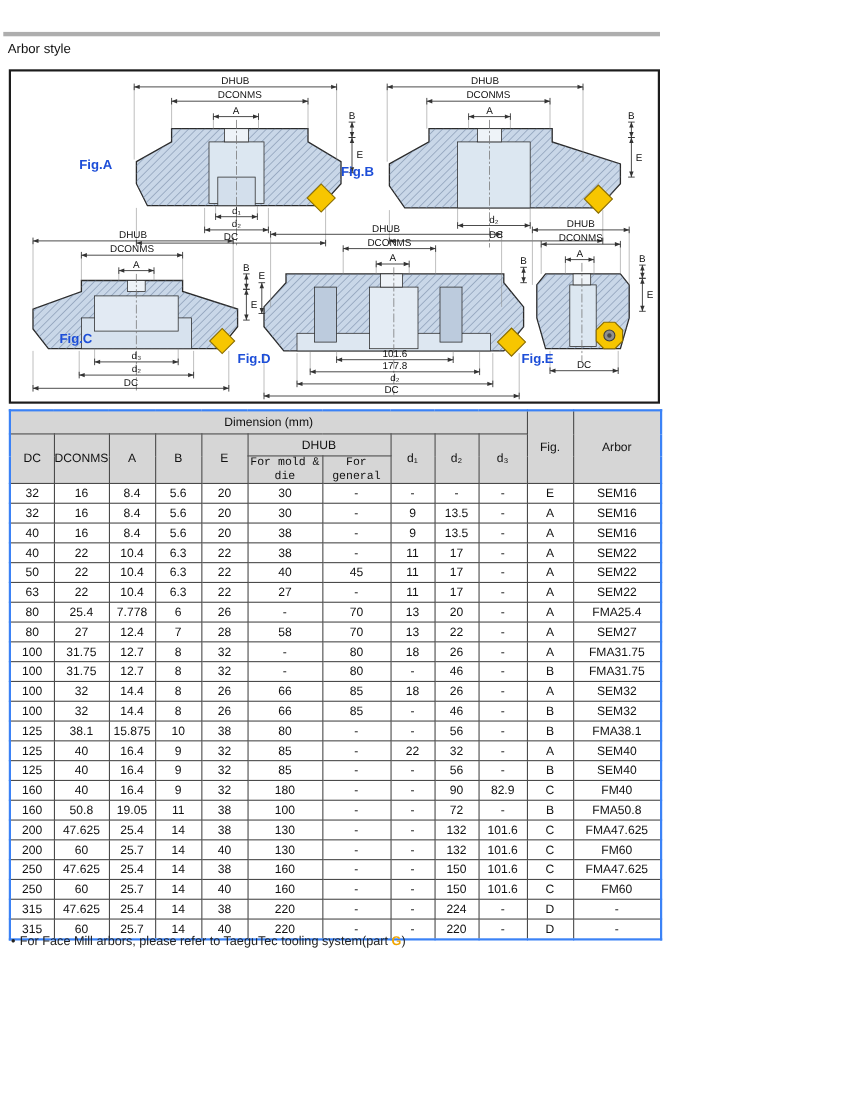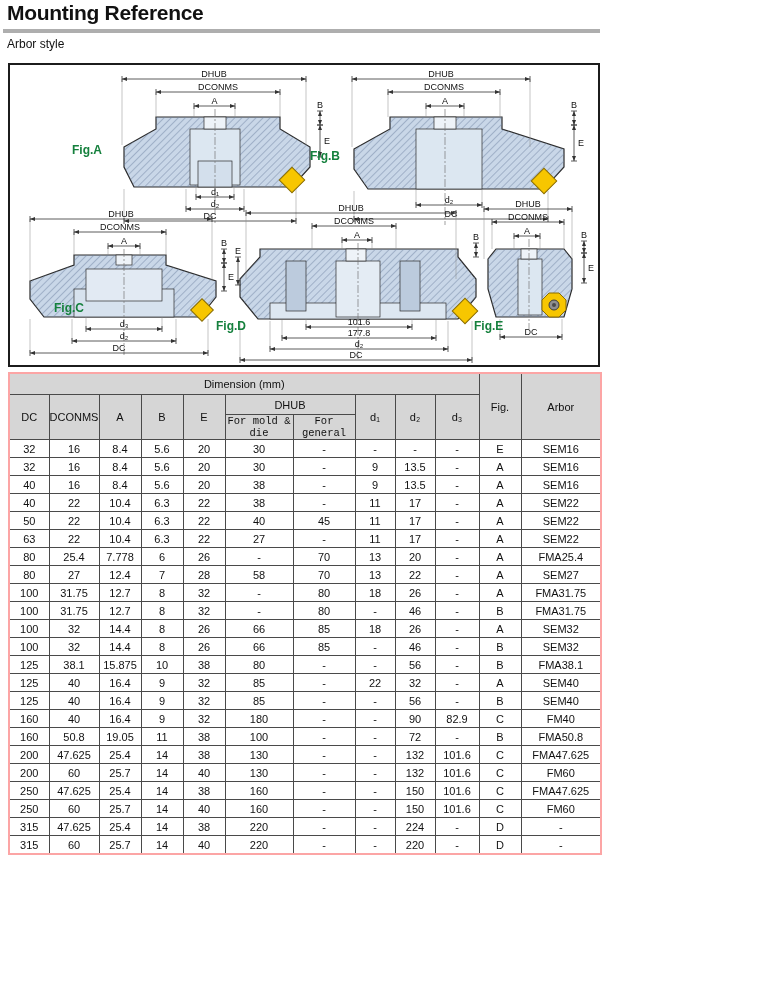--- a/index.html
+++ b/index.html
@@ -3,40 +3,39 @@
 <meta charset="utf-8">
 <style>
   html,body{margin:0;padding:0;background:#fff;}
   .page{position:relative;width:775px;height:1000px;background:#fff;
         font-family:"Liberation Sans","DejaVu Sans",sans-serif;color:#111;overflow:hidden;}
   .title{position:absolute;left:7px;top:1px;font-size:21px;font-weight:bold;letter-spacing:-0.3px;}
   .title-rule{position:absolute;left:3px;top:29px;width:597px;height:4px;background:#aeaeae;}
   .subtitle{position:absolute;left:7px;top:37px;font-size:12px;font-weight:normal;}
   .figpanel{position:absolute;left:8px;top:63px;width:588px;height:300px;border:2px solid #1c1c1c;background:#fff;}
   .figpanel svg{position:absolute;}
-  .figlab{position:absolute;font-size:12px;font-weight:bold;color:#15803d;}
+  .figlab{position:absolute;font-size:12px;font-weight:bold;color:#1d4ed8;}
   .dim-table{position:absolute;left:8px;top:372px;width:592px;border-collapse:collapse;
-             table-layout:fixed;border:2px solid #fca5a5;}
+             table-layout:fixed;border:2px solid #3b82f6;}
   .dim-table th,.dim-table td{border:1px solid #4a4a4a;text-align:center;vertical-align:middle;
              font-size:11px;font-weight:normal;padding:0;}
   .dim-table thead th{background:#d6d6d6;}
   .dim-table tr.h1 th{height:20px;}
   .dim-table tr.h2 th{height:19px;}
   .dim-table tr.h3 th{height:18px;font-size:10.5px;font-family:Liberation Mono, monospace;}
   .dim-table tbody td{height:17px;background:#fff;}
   .footnote{position:absolute;left:10px;top:850px;font-size:11.5px;color:#222;}
   .footnote .bullet{margin-right:4px;}
   .glink{color:#f0a500;font-weight:bold;}
 </style>
 </head>
 <body>
 
 <div class="page">
 
-  <div class="title">Mounting Reference</div>
   <div class="title-rule"></div>
   <div class="subtitle">Arbor style</div>
 
   <div class="figpanel">
     <svg id="figA" style="left:84px;top:2px" width="240" height="162" viewBox="0 0 240 162">
         <defs>
           <pattern id="hA" width="5" height="5" patternUnits="userSpaceOnUse" patternTransform="rotate(45)">
             <line x1="0" y1="0" x2="0" y2="5" stroke="#6d81a0" stroke-width="0.9"></line>
           </pattern>
         </defs>
@@ -829,14 +828,17 @@
           <td>-</td>
           <td>-</td>
           <td>220</td>
           <td>-</td>
           <td>D</td>
           <td>-</td>
         </tr>
       </tbody>
   </table>
 
+  <div class="footnote">
+    <span class="bullet">•</span><span>For Face Mill arbors, please refer to TaeguTec tooling system(part </span><span class="glink">G</span><span>)</span>
+  </div>
 
 </div>
 
 </body></html>

